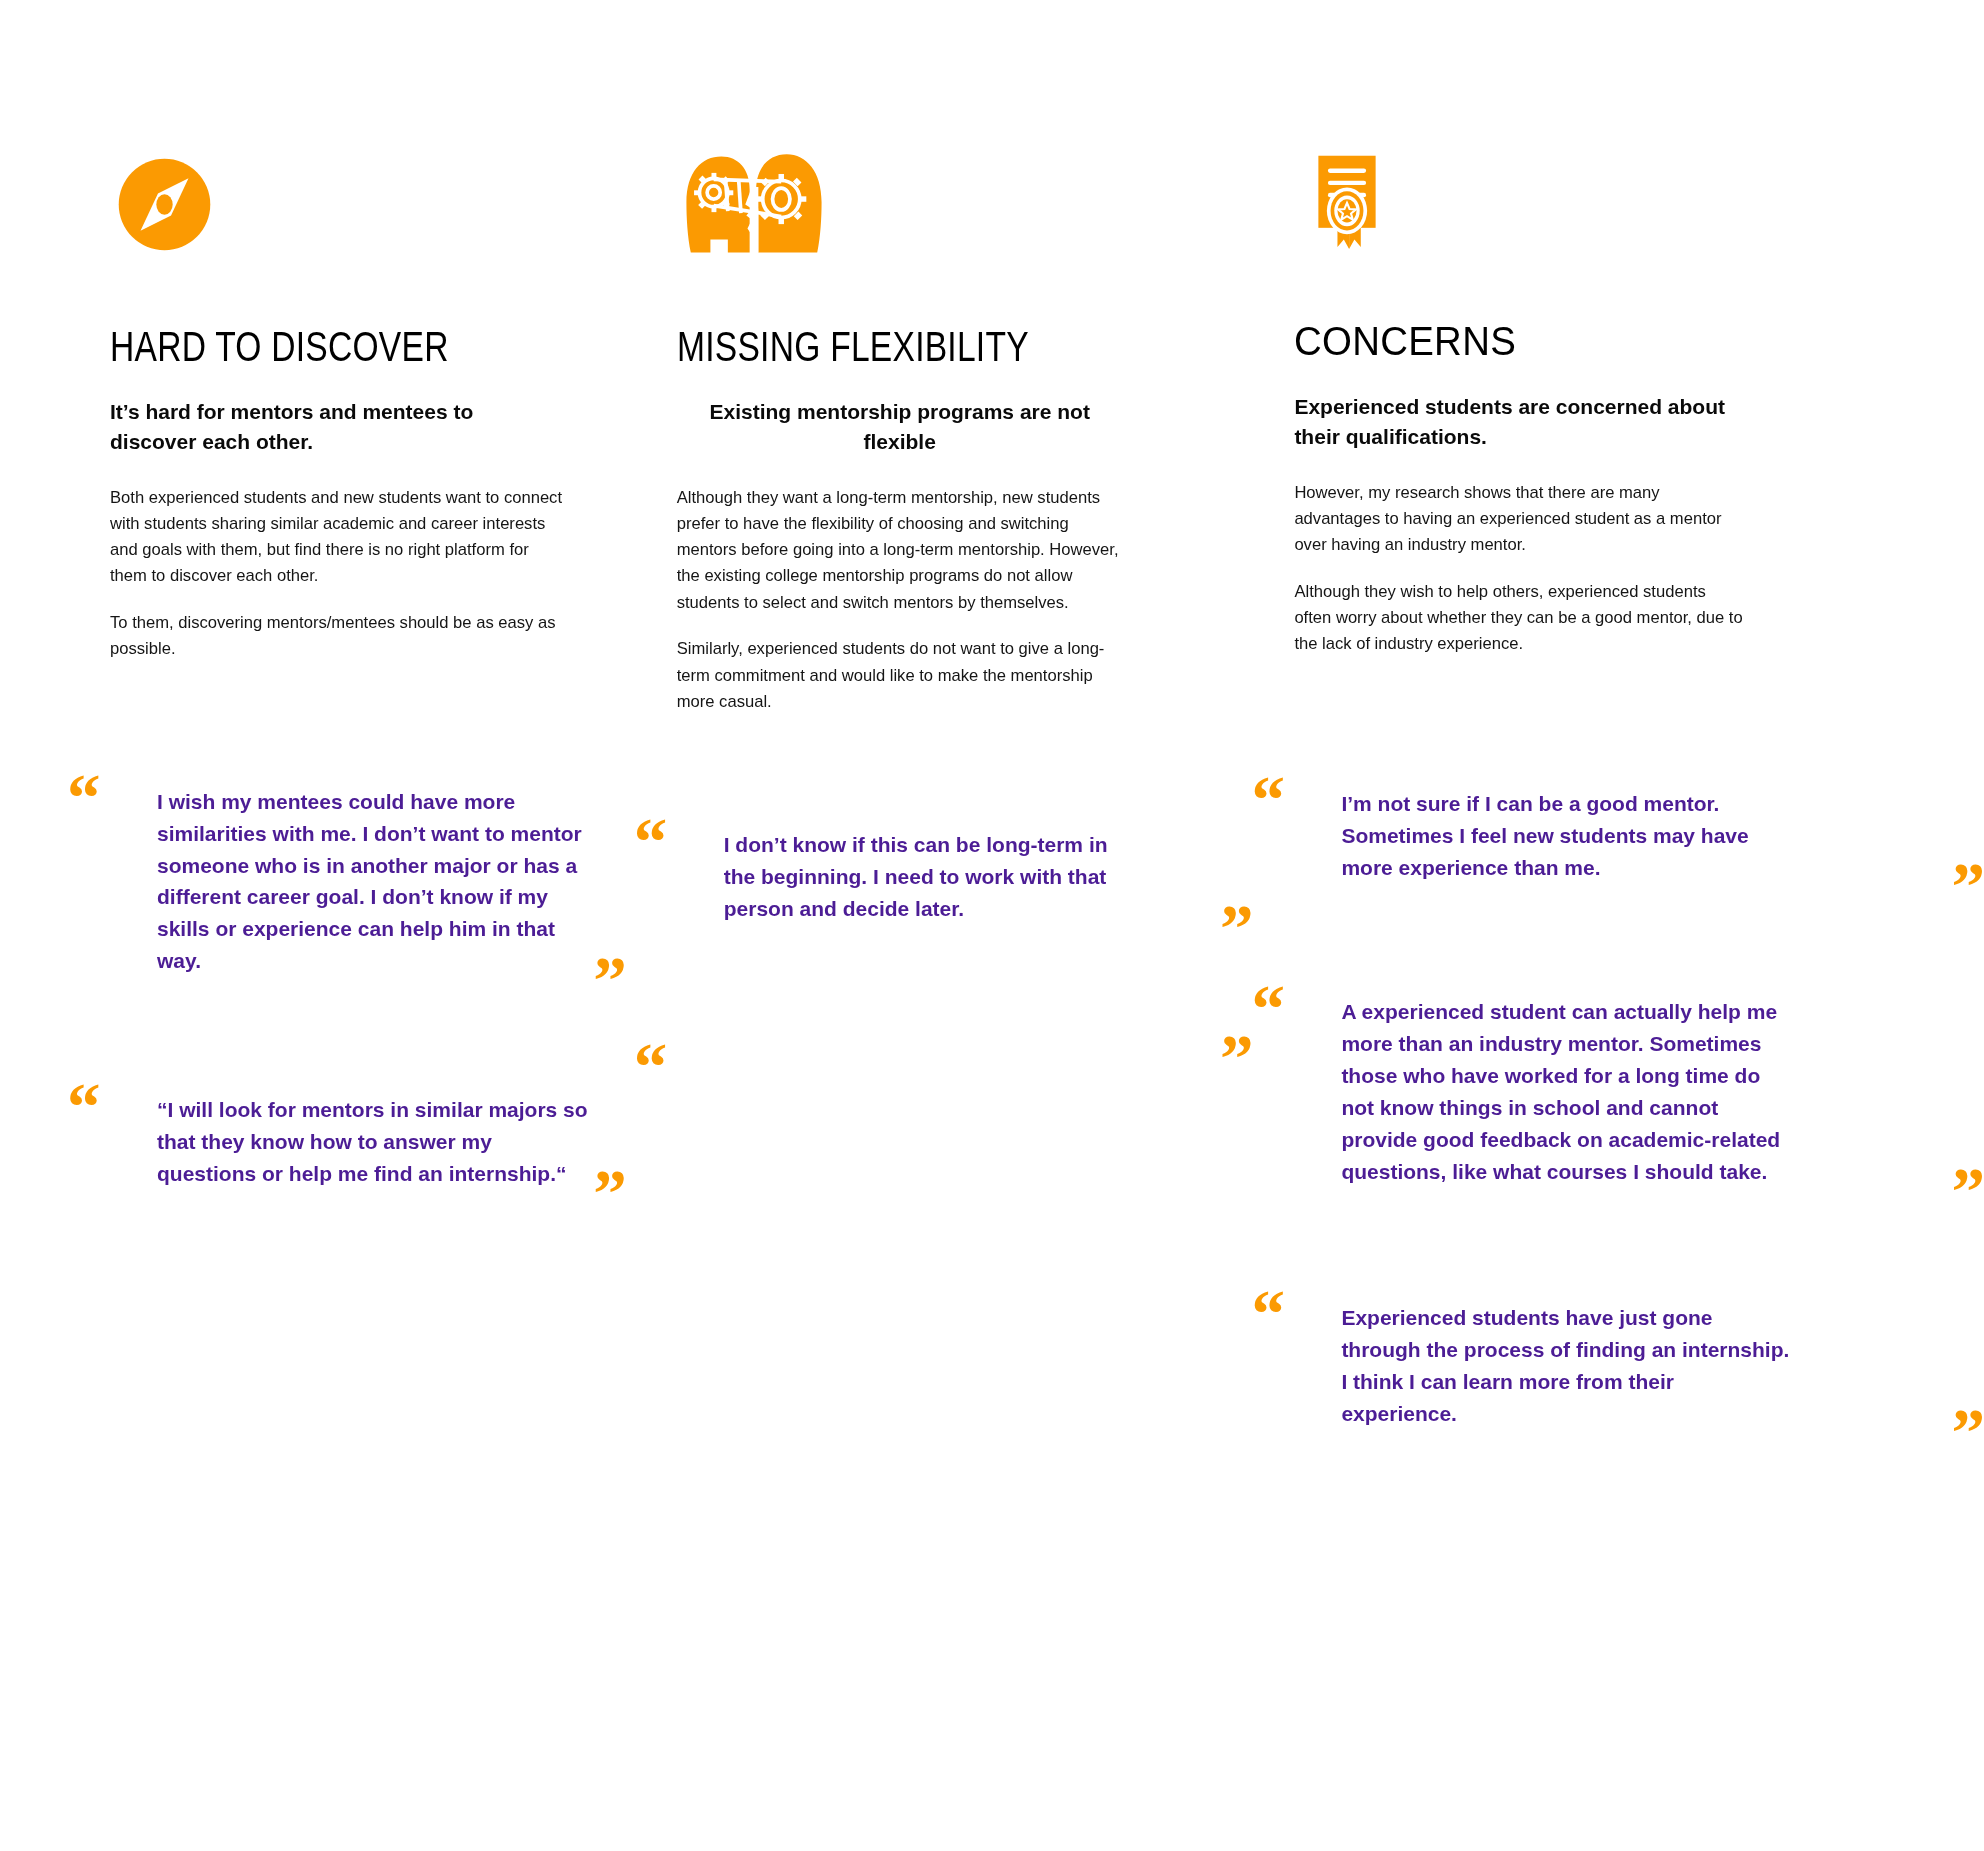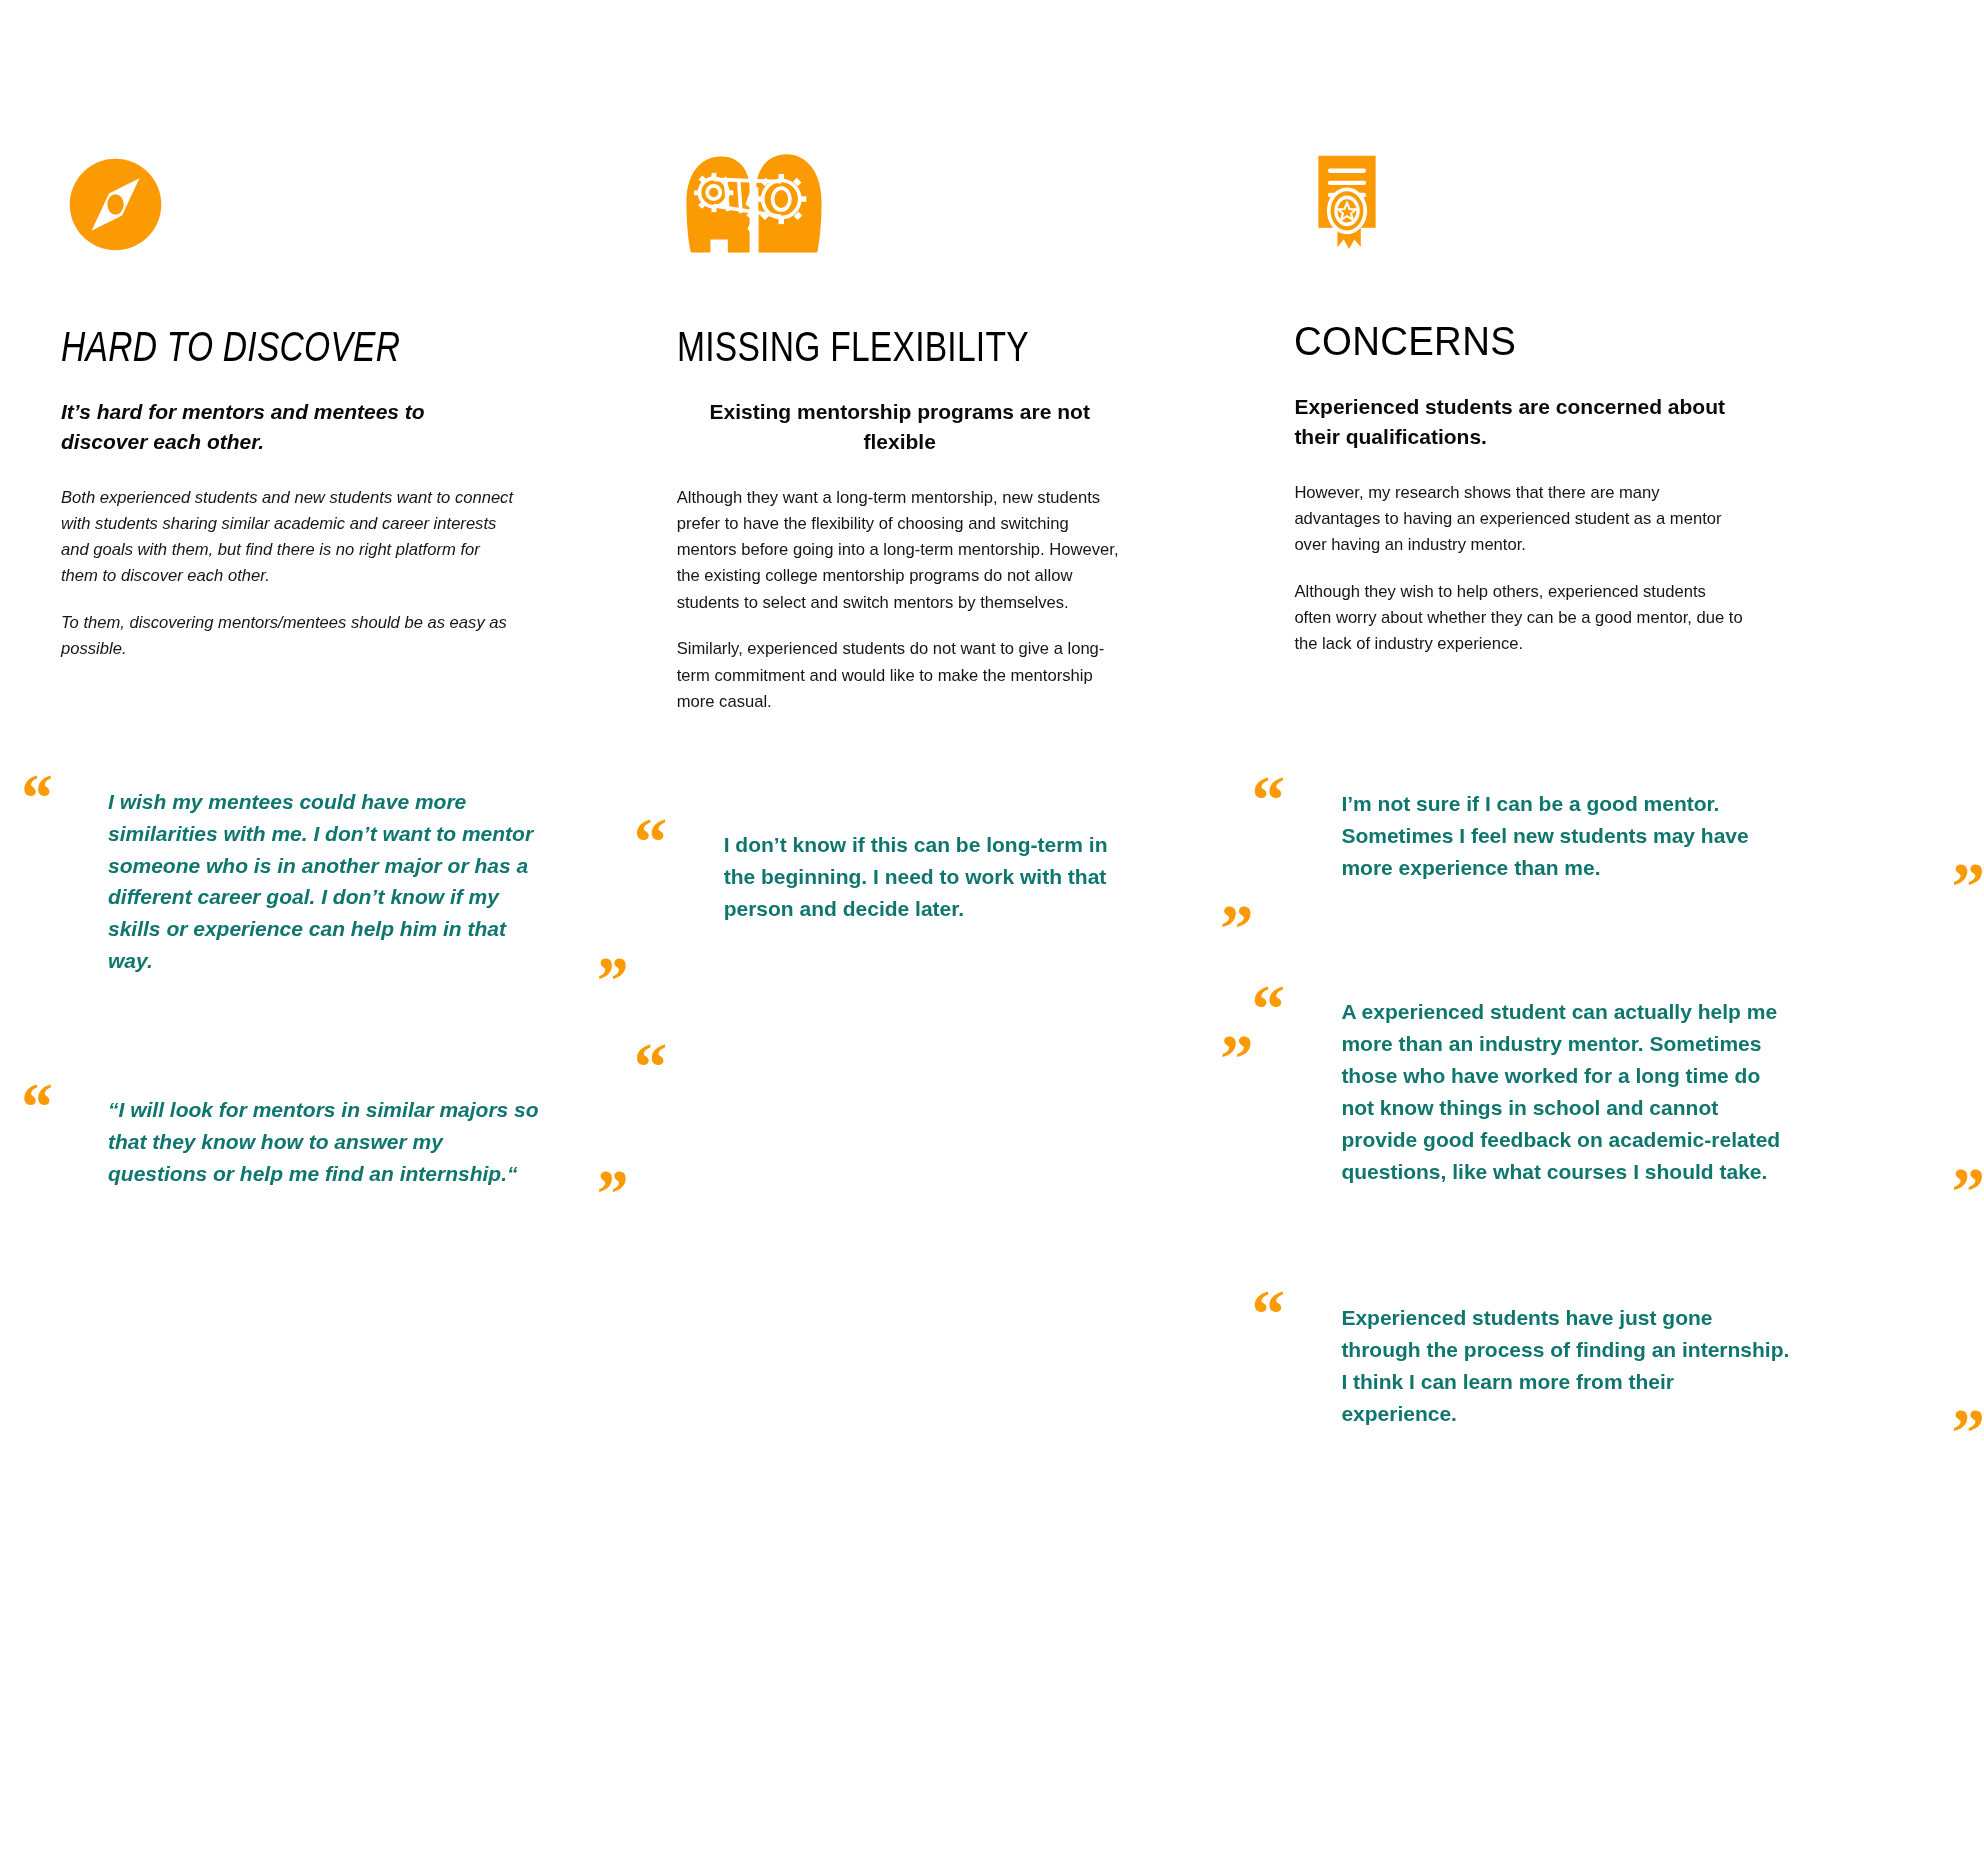--- a/index.html
+++ b/index.html
@@ -25,21 +25,21 @@
     width: 1985px;
     height: 1851px;
     display: flex;
     align-items: flex-start;
   }
 
   .column {
     position: relative;
     height: 100%;
   }
-  .col-1 { width: 627px; padding-left: 61px; font-style: italic; }
+  .col-1 { width: 627px; padding-left: 110px; }
   .col-2 { width: 627px; padding-left: 50px; }
   .col-3 { width: 732px; padding-left: 41px; }
 
   
   .icon-wrap {
     margin-top: 150px;
     height: 114px;
     display: flex;
     align-items: flex-start;
   }
@@ -117,21 +117,21 @@
   .q-close {
     font-size: 67px;
     right: 0;
     bottom: -37px;
   }
 
   .quote-text {
     font-weight: bold;
     font-size: 21px;
     line-height: 1.52;
-    color: #0f766e;
+    color: #4c1d95;
   }
 
   .col-1 .quote-text { max-width: 434px; }
   .col-2 .quote-text { max-width: 400px; }
   .col-3 .quote-text { max-width: 452px; }
 
   .quote-wrap { position: relative; }
 </style>
 </head>
 <body>

